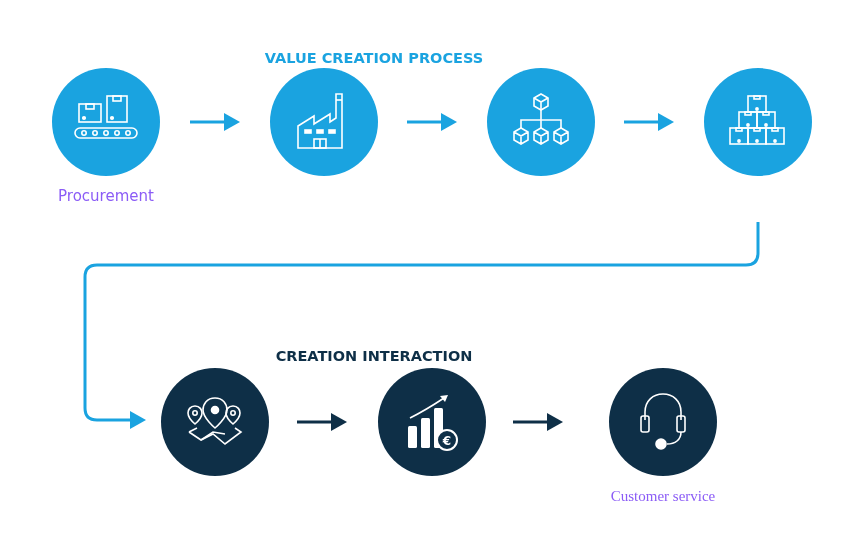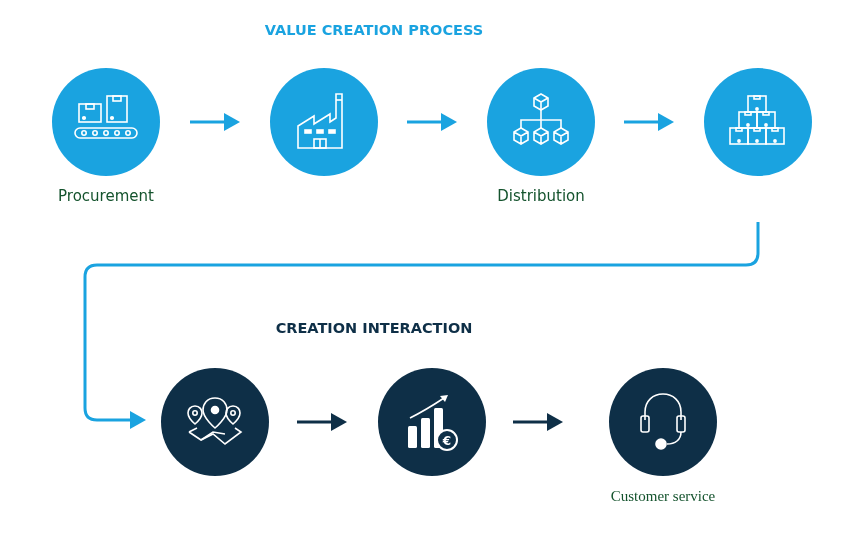--- a/index.html
+++ b/index.html
@@ -1,24 +1,24 @@
 <!DOCTYPE html>
 <html><head>
 <meta charset="utf-8">
 <style>
   html, body { margin:0; padding:0; background:#ffffff; }
   body { width:864px; height:552px; position:relative; overflow:hidden; font-family:"DejaVu Sans", "Liberation Sans", sans-serif; }
-  .title { position:absolute; left:0; width:748px; text-align:center; font-weight:bold; font-size:14.5px; letter-spacing:0; }
+  .title { position:absolute; left:0; width:748px; text-align:center; font-weight:bold; font-size:14.5px; letter-spacing:0;margin-top:28px; }
   .title.top { top:22px; color:#1aa3e0; }
   .title.bottom { top:320px; color:#0e2f47; }
   .node { position:absolute; width:180px; margin-left:-90px; text-align:center; }
   .circle { width:108px; height:108px; border-radius:50%; margin:0 auto; display:flex; align-items:center; justify-content:center; }
   .circle.light { background:#1aa3e0; }
   .circle.dark { background:#0e2f47; }
-  .label { margin-top:10px; font-size:15px; color:#14532d; line-height:20px; }
+  .label { margin-top:10px; font-size:15px; color:#8b5cf6; line-height:20px; }
   svg.lines { position:absolute; left:0; top:0; }
 </style>
 </head>
 <body>
 
 <svg class="lines" width="864" height="552">
 
   <g>
     <line x1="190" y1="122" x2="228" y2="122" stroke="#1aa3e0" stroke-width="3"></line>
     <polygon points="224,113 240,122 224,131" fill="#1aa3e0"></polygon>
@@ -90,21 +90,20 @@
         <path d="M32 4 L39 8 L39 16 L32 20 L25 16 L25 8 Z"></path>
         <path d="M25 8 L32 12 L39 8 M32 12 L32 20"></path>
       </g>
       <line x1="32" y1="20" x2="32" y2="30"></line>
       <path d="M12 38 L12 30 L52 30 L52 38 M32 30 L32 38"></path>
       <path d="M12 38 L19 42 L19 50 L12 54 L5 50 L5 42 Z M5 42 L12 46 L19 42 M12 46 L12 54"></path>
       <path d="M32 38 L39 42 L39 50 L32 54 L25 50 L25 42 Z M25 42 L32 46 L39 42 M32 46 L32 54"></path>
       <path d="M52 38 L59 42 L59 50 L52 54 L45 50 L45 42 Z M45 42 L52 46 L59 42 M52 46 L52 54"></path>
     </svg>
   </div>
-  <div class="label">Distribution</div>
 </div>
 
 <div class="node" style="left:758px; top:68px;">
   <div class="circle light">
     <svg width="64" height="60" viewBox="0 0 64 60" fill="none" stroke="#fff" stroke-width="1.6">
       <rect x="22" y="4" width="18" height="16"></rect>
       <rect x="28" y="4" width="6" height="3"></rect>
       <circle cx="31" cy="17" r="1.1" fill="#fff"></circle>
       <rect x="13" y="20" width="18" height="16"></rect>
       <rect x="19" y="20" width="6" height="3"></rect>

